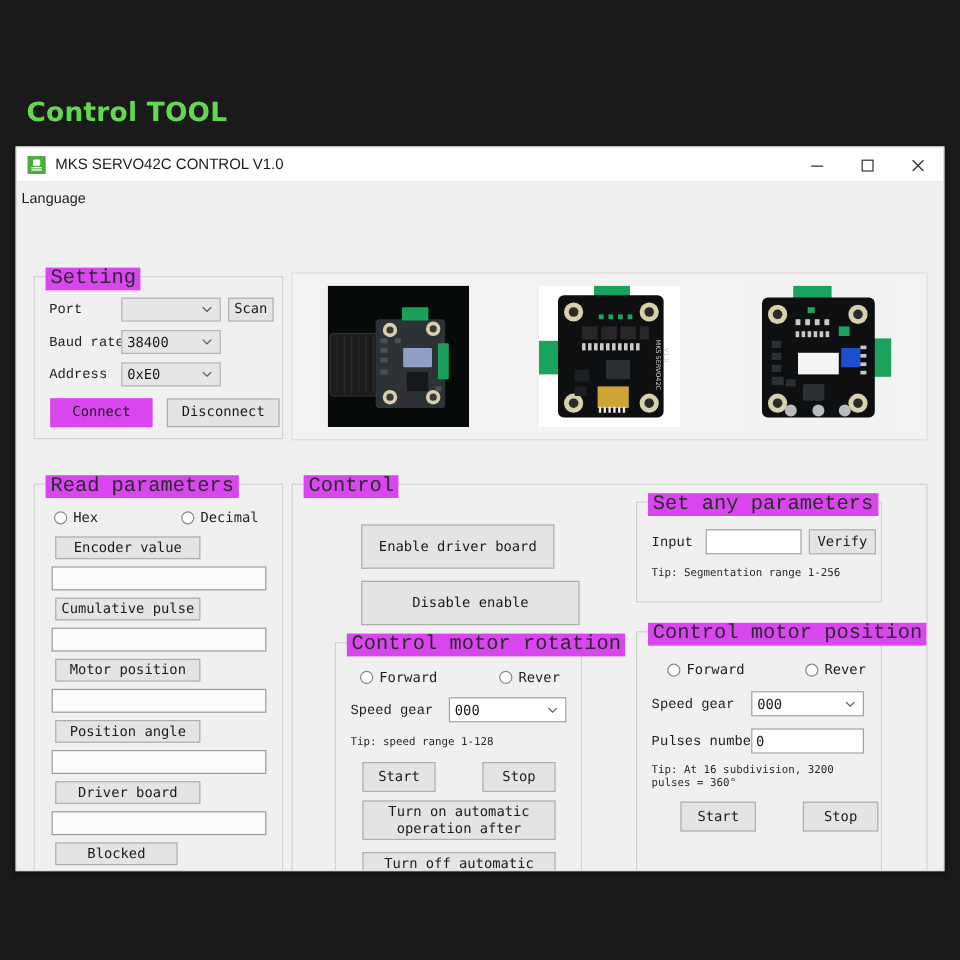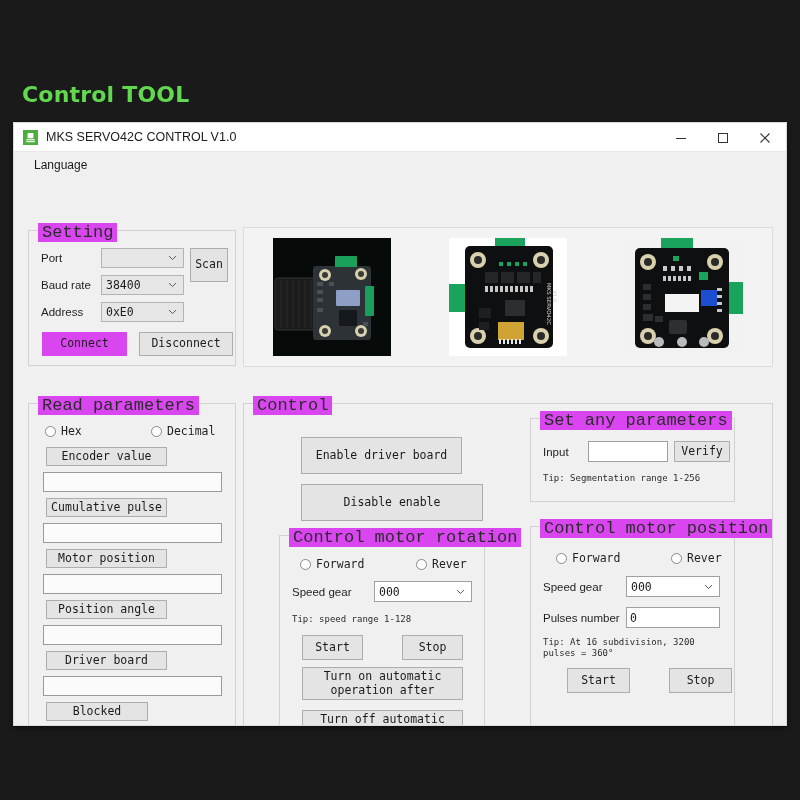--- a/index.html
+++ b/index.html
@@ -48,37 +48,37 @@
   .win-buttons { position: absolute; right: 0; top: 0; height: 29px; display: flex; }
   .win-btn {
     width: 42px; height: 29px; display: flex; align-items: center; justify-content: center;
     color: #333;
   }
   .win-btn svg { display: block; }
 
   .menubar {
     height: 25px; background: #f0f0f0;
     display: flex; align-items: center;
-    padding-left: 16px;
+    padding-left: 0;
   }
   .menu-item { font-size: 12px; color: #1b1b1b; padding: 2px 4px; }
 
   .client { position: relative; width: 100%; height: calc(100% - 54px); background: #f0f0f0; }
 
   
   .gb { position: absolute; border: 1px solid #d2d2d2; background: transparent; }
   .gb > .gb-title {
     position: absolute; top: -8px; left: 9px;
     background: #d946ef; padding: 0 4px;
     font-family: Liberation Mono, monospace;
     font-size: 17px; color: #2b2b2b; white-space: nowrap;
   }
 
   .lbl {
-    position: absolute; font-family: Liberation Sans, sans-serif;
+    position: absolute; font-family: Liberation Mono, monospace;
     font-size: 11.5px; color: #1f1f1f; white-space: nowrap;
   }
   .tip {
     position: absolute; font-family: "DejaVu Sans Mono", monospace;
     font-size: 9px; color: #2b2b2b; white-space: pre; line-height: 1.25;
   }
 
   
   .btn {
     position: absolute;
@@ -184,21 +184,21 @@
 
         <span class="lbl" style="left:12px; top:21px;">Port</span>
         <div class="cb" style="left:72px; top:17px; width:83px; height:20px;">
           <span></span>
           <span class="arrow">
             <svg viewBox="0 0 9 9">
                 <path d="M1 3 L4.5 6.5 L8 3" fill="none" stroke="#555" stroke-width="1"></path>
               </svg>
           </span>
         </div>
-        <div class="btn" style="left:161px; top:17px; width:38px; height:34px;">Scan</div>
+        <div class="btn" style="left:161px; top:17px; width:38px; height:20px;">Scan</div>
 
         <span class="lbl" style="left:12px; top:48px;">Baud rate</span>
         <div class="cb" style="left:72px; top:44px; width:83px; height:20px;">
           <span>38400</span>
           <span class="arrow">
             <svg viewBox="0 0 9 9">
                 <path d="M1 3 L4.5 6.5 L8 3" fill="none" stroke="#555" stroke-width="1"></path>
               </svg>
           </span>
         </div>

